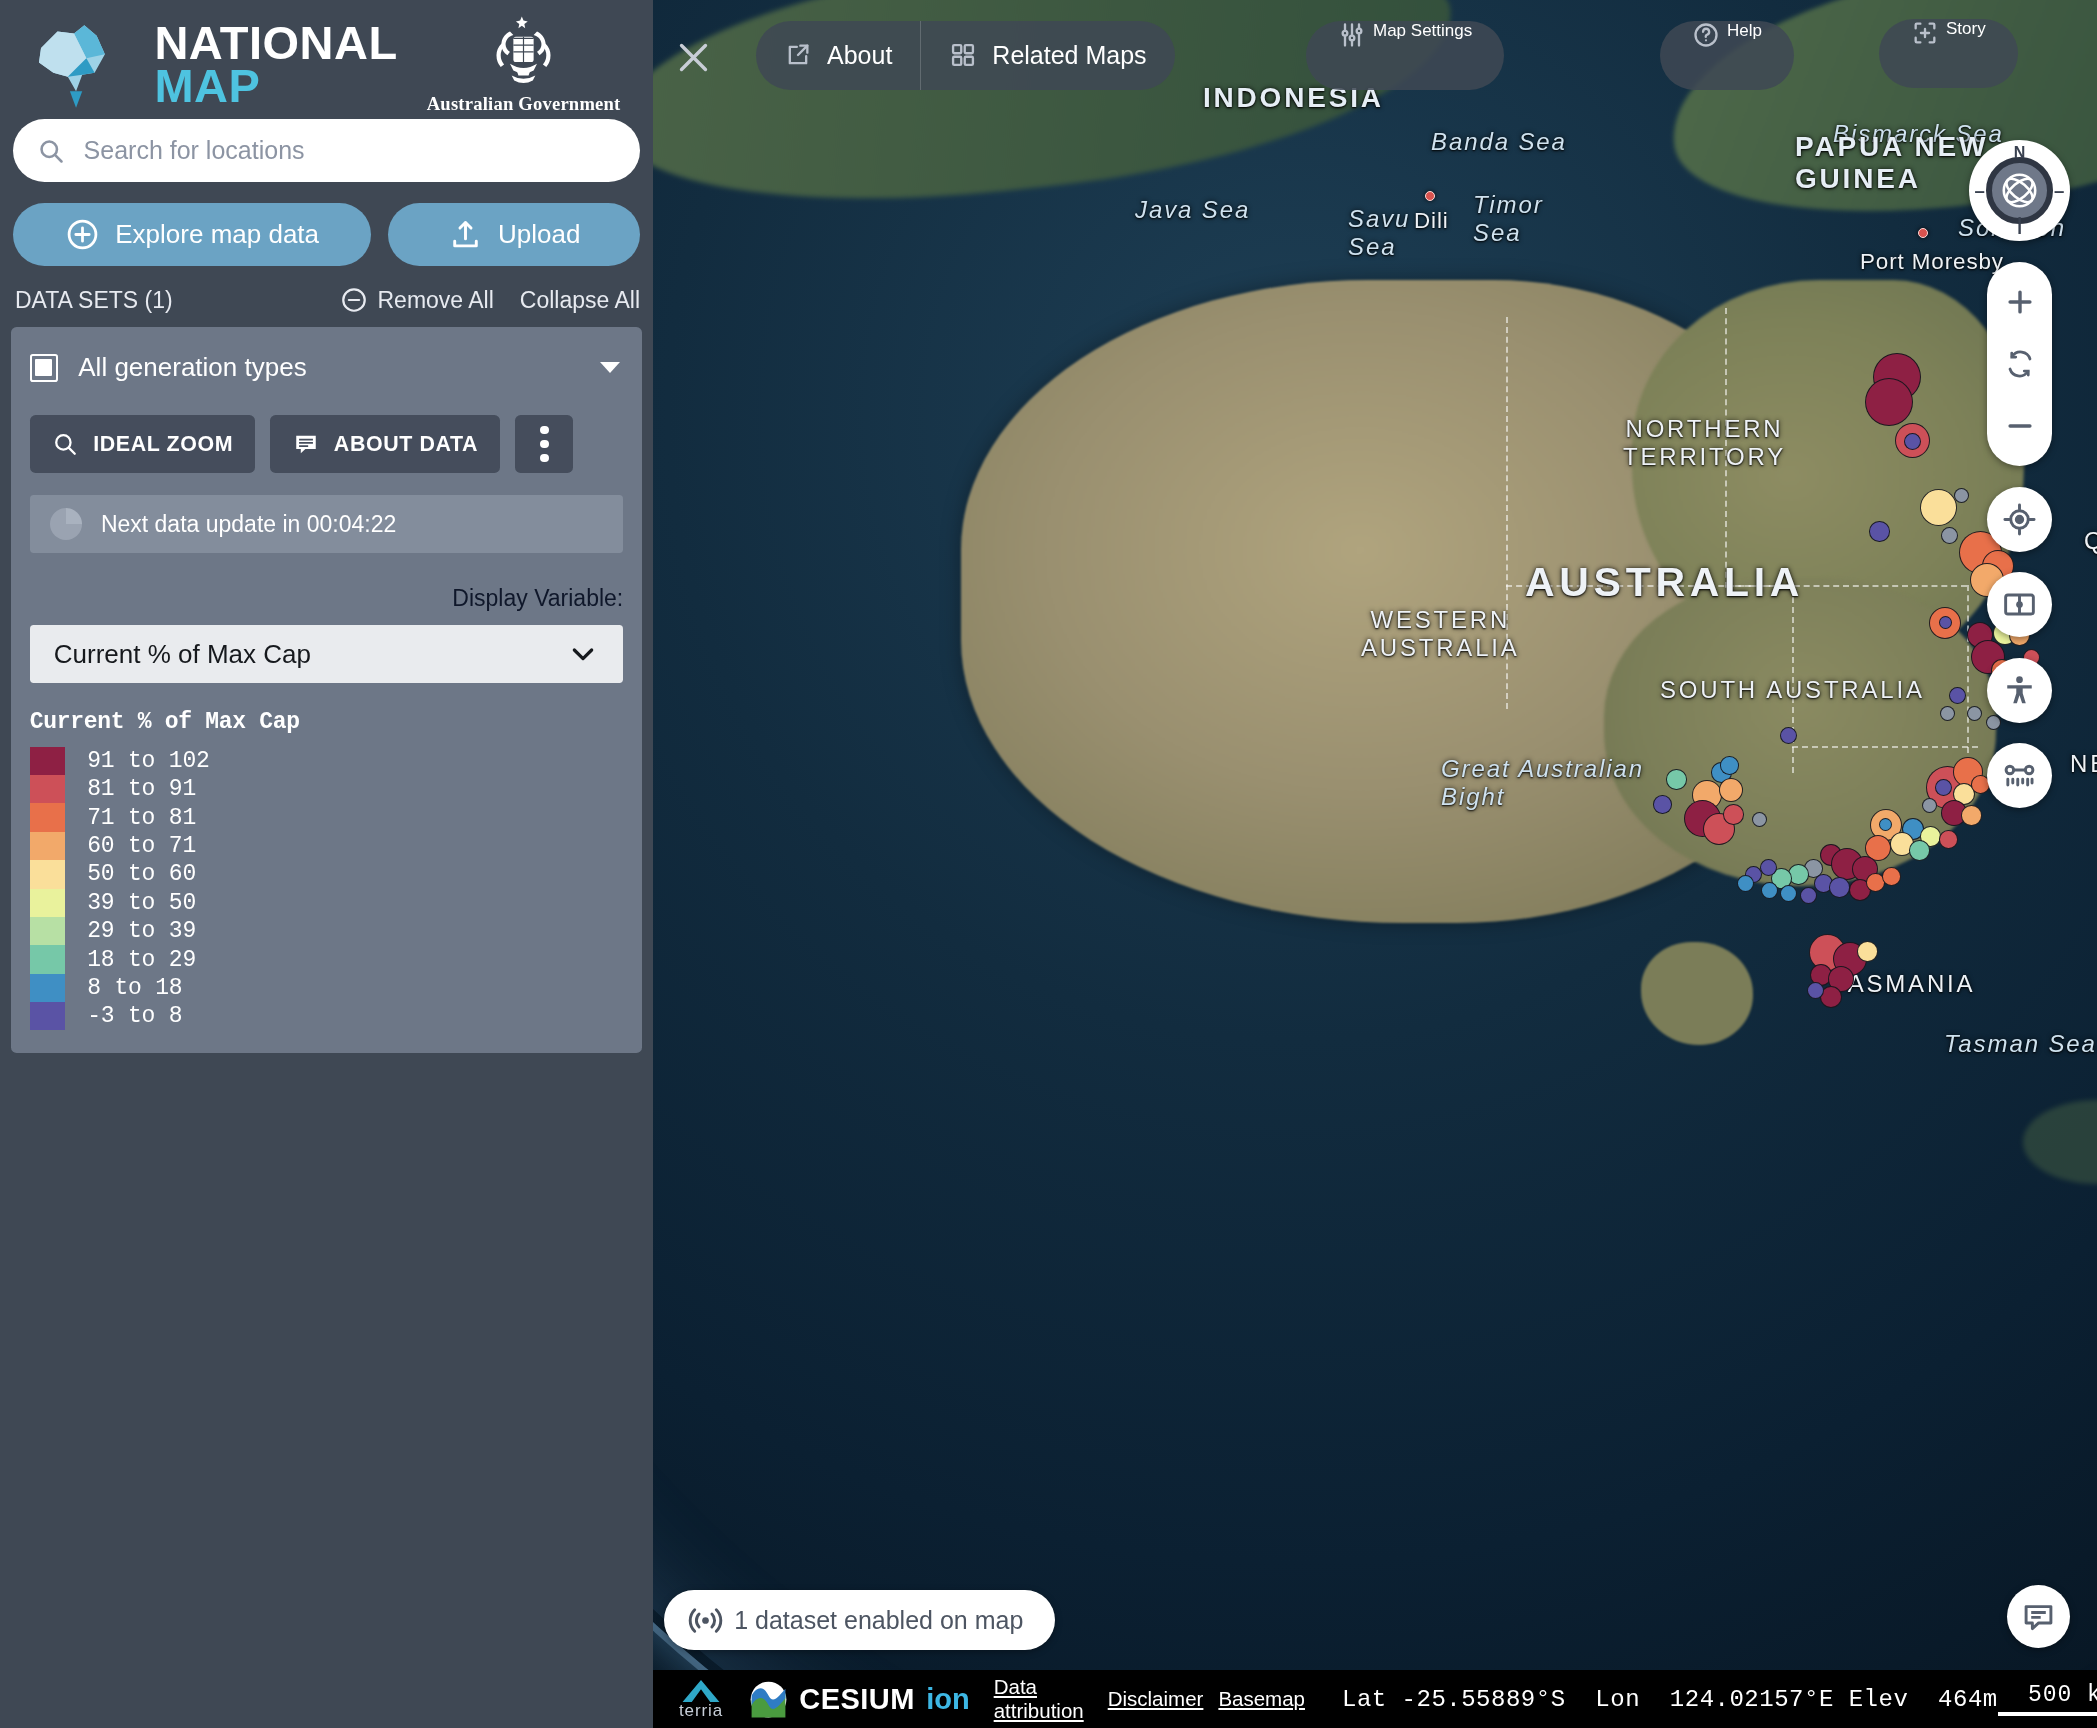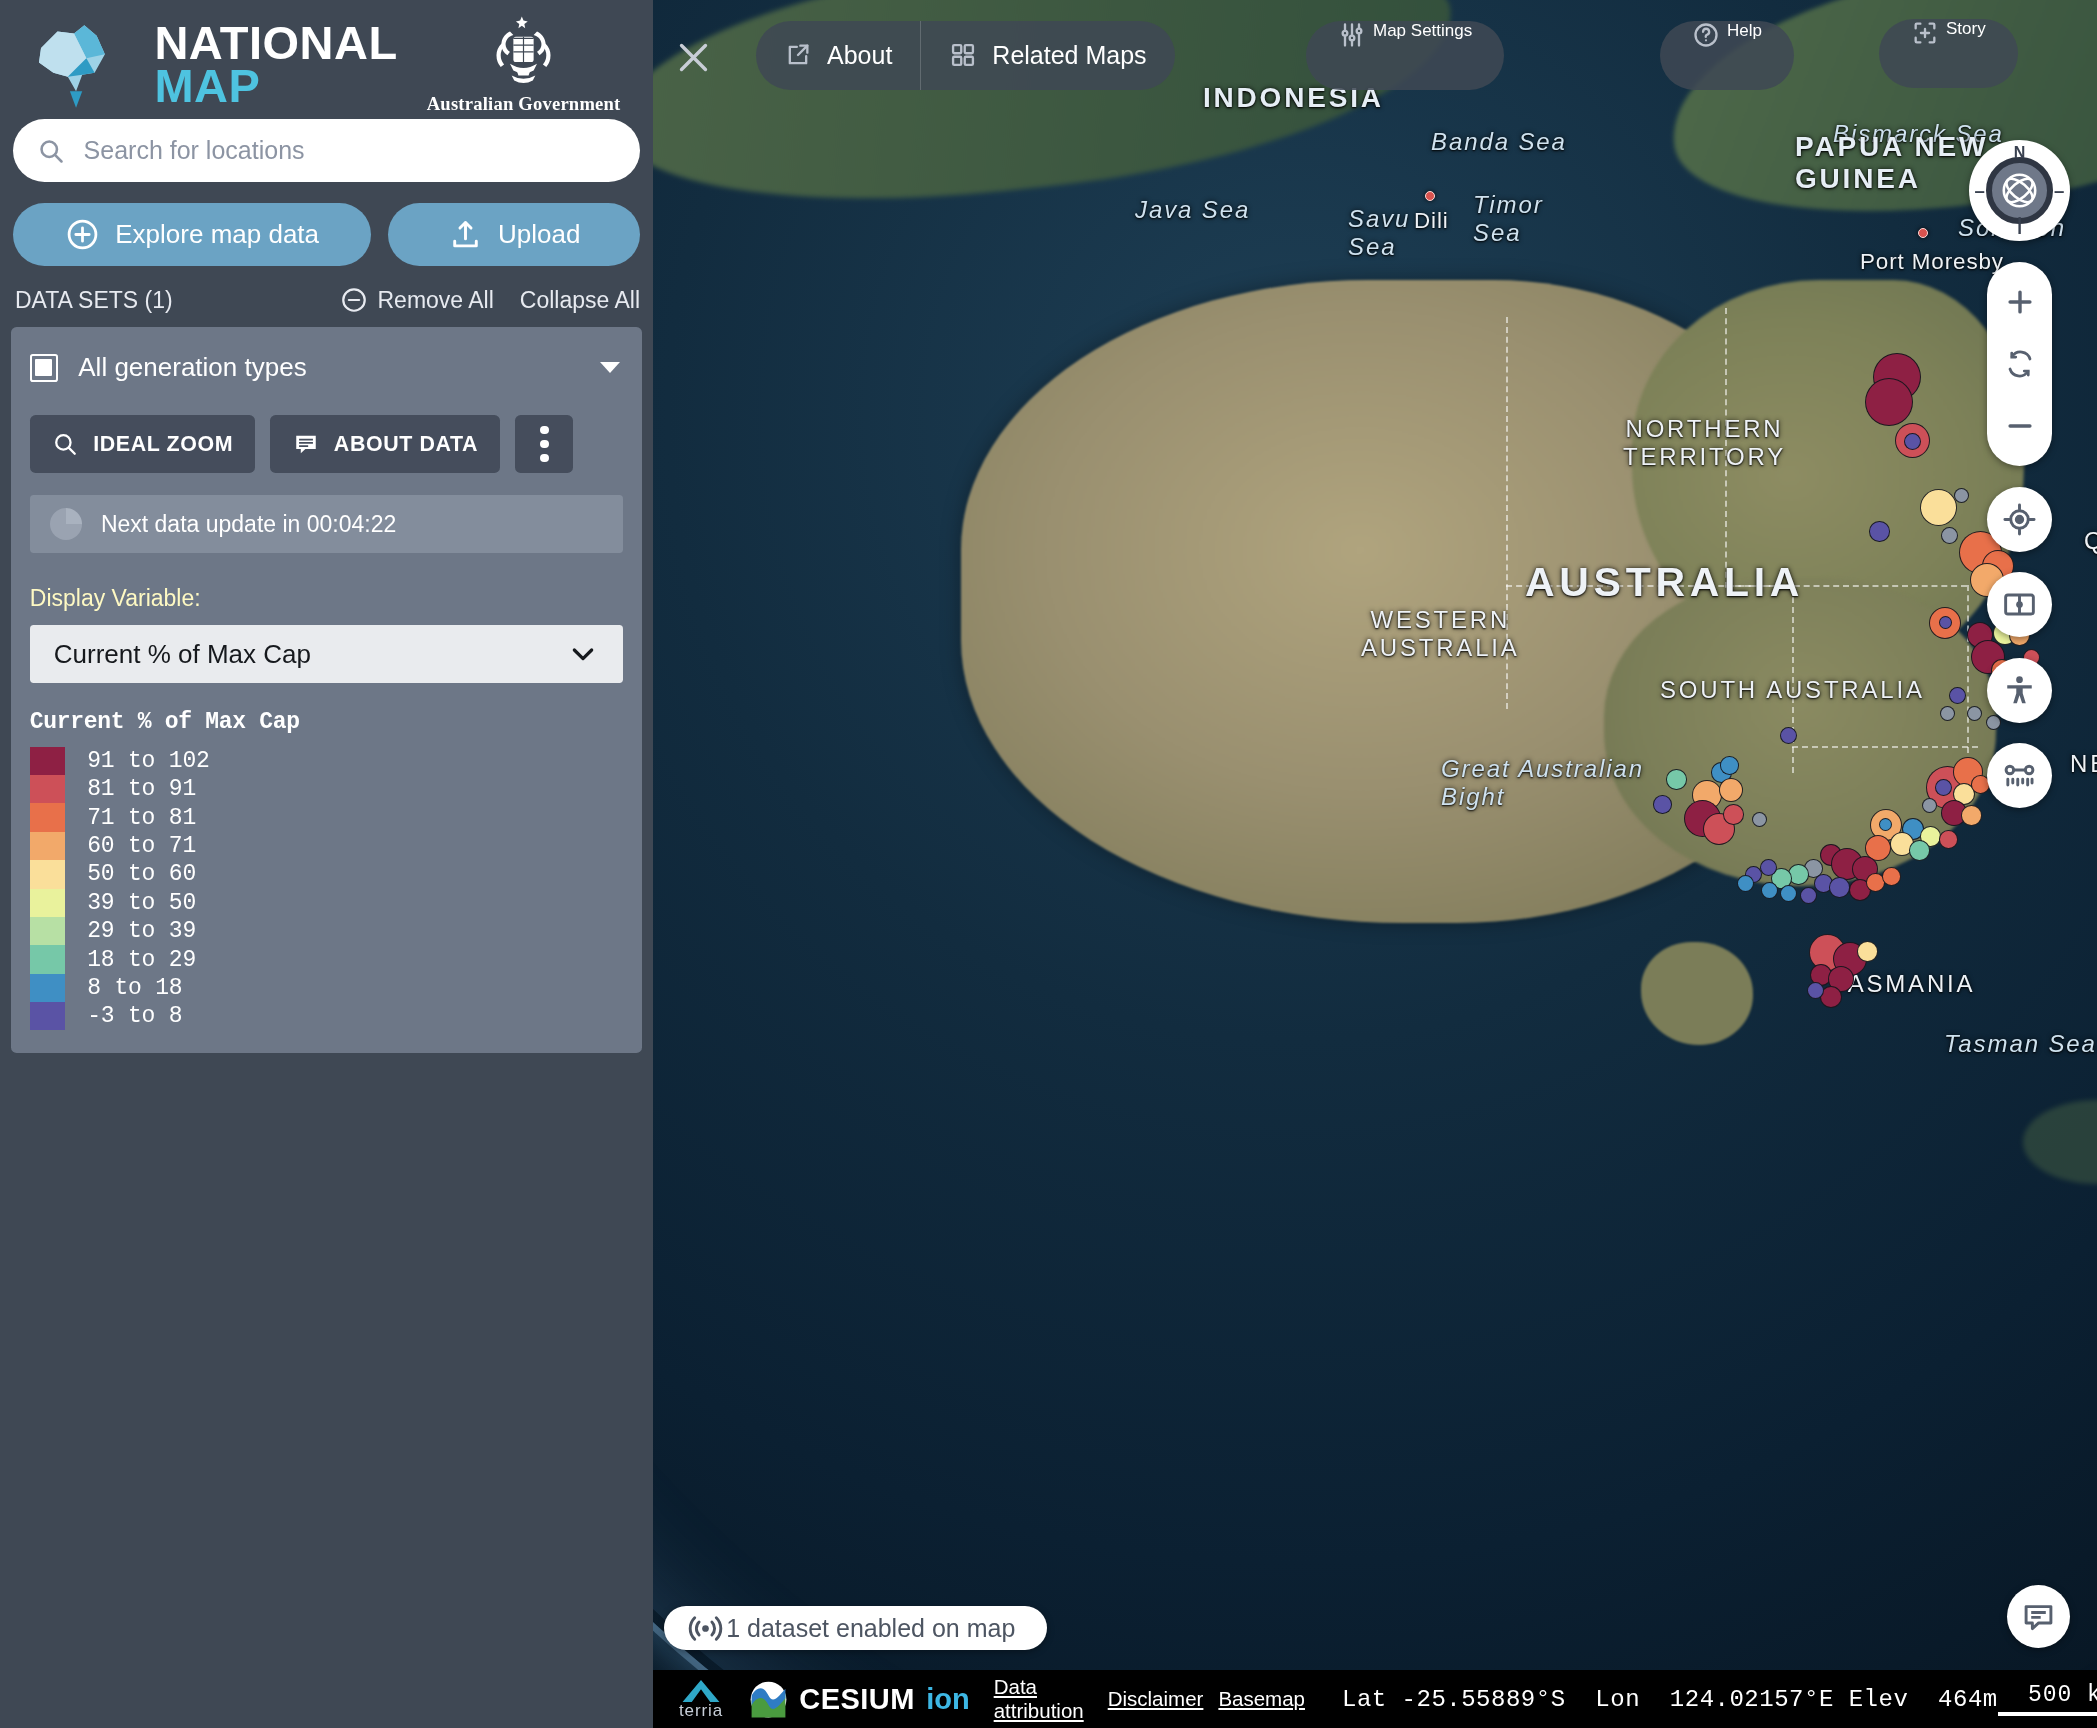--- a/index.html
+++ b/index.html
@@ -105,21 +105,21 @@
   .kdot { width: 8.4px; height: 8.4px; border-radius: 50%; background: #fff; margin: 2.8px 0; }
 
   .update-bar {
     margin-top: 22.4px; background: #838d9c; border-radius: 3.7px;
     height: 58px; display: flex; align-items: center; gap: 18.6px; padding: 0 20.5px;
     font-size: 23px; color: #ffffff;
   }
   .pie { width: 32px; height: 32px; border-radius: 50%;
          background: conic-gradient(#a9b2bf 0 25%, #9aa3b1 0 100%); flex:0 0 32px; }
 
-  .disp-label { margin-top: 32px; font-size: 23px; color: #fef9c3; }
+  .disp-label { margin-top: 32px; font-size: 23px; color: #0f172a; text-align: right; }
   .disp-select {
     margin-top: 13px; background: #e9ebee; border-radius: 3.7px; height: 58px;
     display: flex; align-items: center; padding: 0 24px; cursor: pointer;
   }
   .disp-select span { flex: 1; font-size: 26px; color: #16191d; }
 
   .legend-title {
     margin-top: 26px; font-family: "Liberation Mono", "DejaVu Sans Mono", monospace;
     font-size: 23px; color: #fff; font-weight: 700; letter-spacing: -0.3px;
   }
@@ -263,22 +263,22 @@
   }
   .circbtn {
     margin-top: 20.5px; width: 65px; height: 65px; border-radius: 50%; background: #fff;
     display: flex; align-items: center; justify-content: center; cursor: pointer;
     box-shadow: 0 1.9px 7.5px rgba(0,0,0,.4); color: #57606f;
   }
 
   
   .ds-pill {
     position: absolute; left: 11.2px; bottom: 78px; z-index: 30;
-    background: #fff; border-radius: 32px; height: 44px;
-    display: flex; align-items: center; gap: 3px; padding: 0 32px 0 24px;
+    background: #fff; border-radius: 32px; height: 60px;
+    display: flex; align-items: center; gap: 11px; padding: 0 32px 0 24px;
     font-size: 25px; color: #4d5562; cursor: pointer;
     box-shadow: 0 1.9px 7.5px rgba(0,0,0,.35);
   }
   .fb-btn {
     position: absolute; right: 28px; bottom: 80px; z-index: 30;
     width: 63px; height: 63px; border-radius: 50%; background: #fff;
     display: flex; align-items: center; justify-content: center; cursor: pointer;
     box-shadow: 0 1.9px 7.5px rgba(0,0,0,.35); color: #57606f;
   }
   .statusbar {

